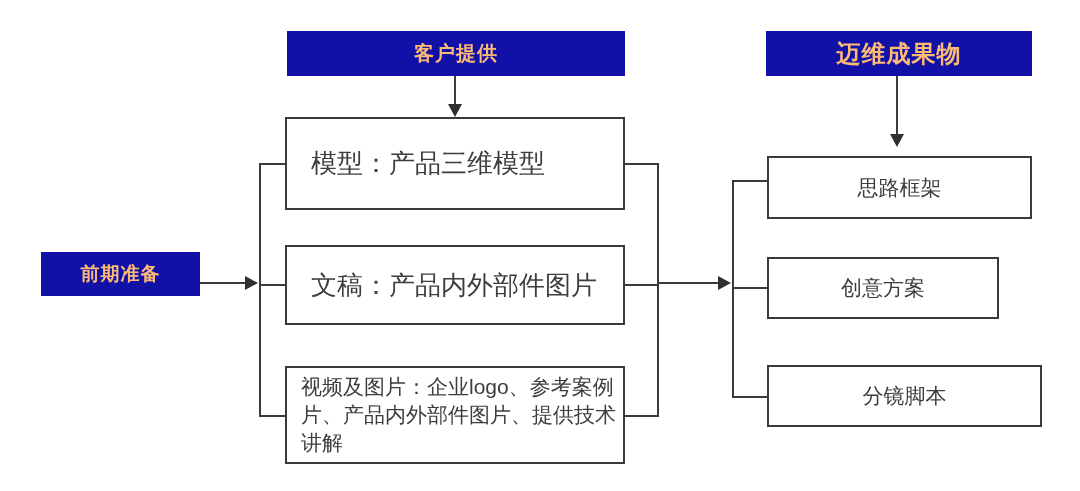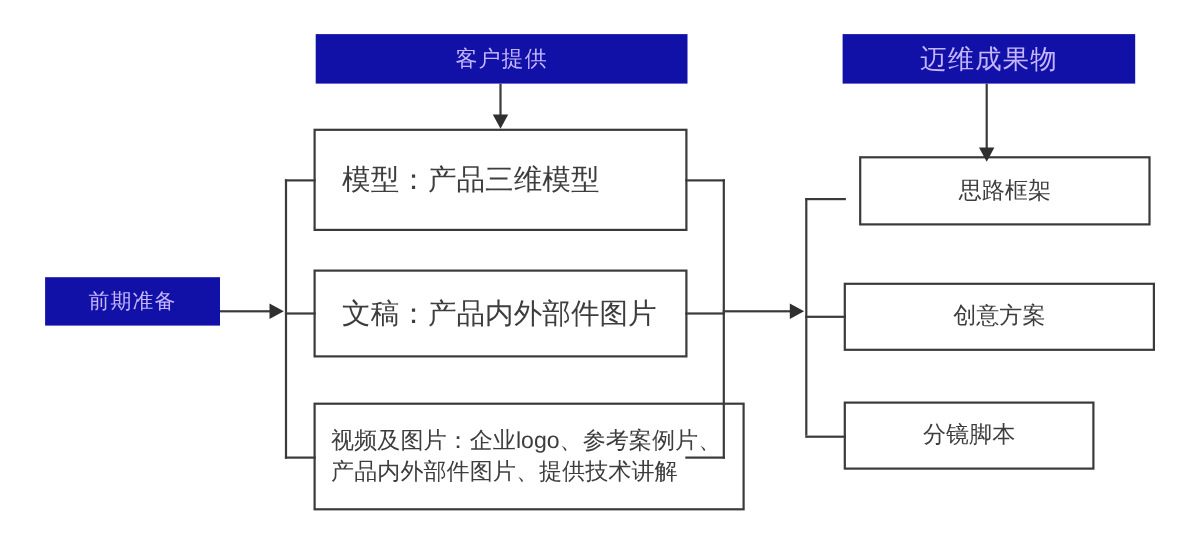--- a/index.html
+++ b/index.html
@@ -8,22 +8,22 @@
     background:#ffffff;
     font-family:"Liberation Sans","DejaVu Sans",sans-serif;
     overflow:hidden;
   }
   #canvas{position:relative;width:1080px;height:491px;}
 
   
   .blue-box{
     position:absolute;
     background:#1111A8;
-    color:#c4b5fd;
-    font-weight:normal;
+    color:#fdba74;
+    font-weight:bold;
     display:flex;
     align-items:center;
     justify-content:center;
     letter-spacing:1px;
     box-sizing:border-box;
   }
   #hdr-client{left:287px;top:31px;width:338px;height:45px;font-size:20px;}
   #hdr-deliver{left:766px;top:31px;width:266px;height:45px;font-size:24px;}
   #lbl-prep{left:41px;top:252px;width:159px;height:44px;font-size:19px;}
 
@@ -40,28 +40,28 @@
   }
   .proc-box .txt{
     display:block;
     width:100%;
     line-height:1.32;
   }
 
   
   #mid-1{left:285px;top:117px;width:340px;height:93px;}
   #mid-2{left:285px;top:245px;width:340px;height:80px;}
-  #mid-3{left:285px;top:366px;width:392px;height:98px;}
+  #mid-3{left:285px;top:366px;width:340px;height:98px;}
   #mid-1 .txt,#mid-2 .txt{padding-left:24px;font-size:26px;}
   #mid-3 .txt{padding-left:14px;font-size:21px;}
 
   
-  #right-1{left:767px;top:142px;width:265px;height:63px;margin-left:14px;}
-  #right-2{left:767px;top:257px;width:283px;height:62px;justify-content:center;}
-  #right-3{left:767px;top:365px;width:228px;height:62px;}
+  #right-1{left:767px;top:156px;width:265px;height:63px;}
+  #right-2{left:767px;top:257px;width:232px;height:62px;justify-content:center;}
+  #right-3{left:767px;top:365px;width:275px;height:62px;}
   #right-1 .txt,#right-2 .txt,#right-3 .txt{text-align:center;font-size:21px;}
 
   
   .ln{position:absolute;background:#3a3a3a;}
   .ln.h{height:2px;}
   .ln.v{width:2px;}
 
   
   .arrow-r{
     position:absolute;width:0;height:0;

